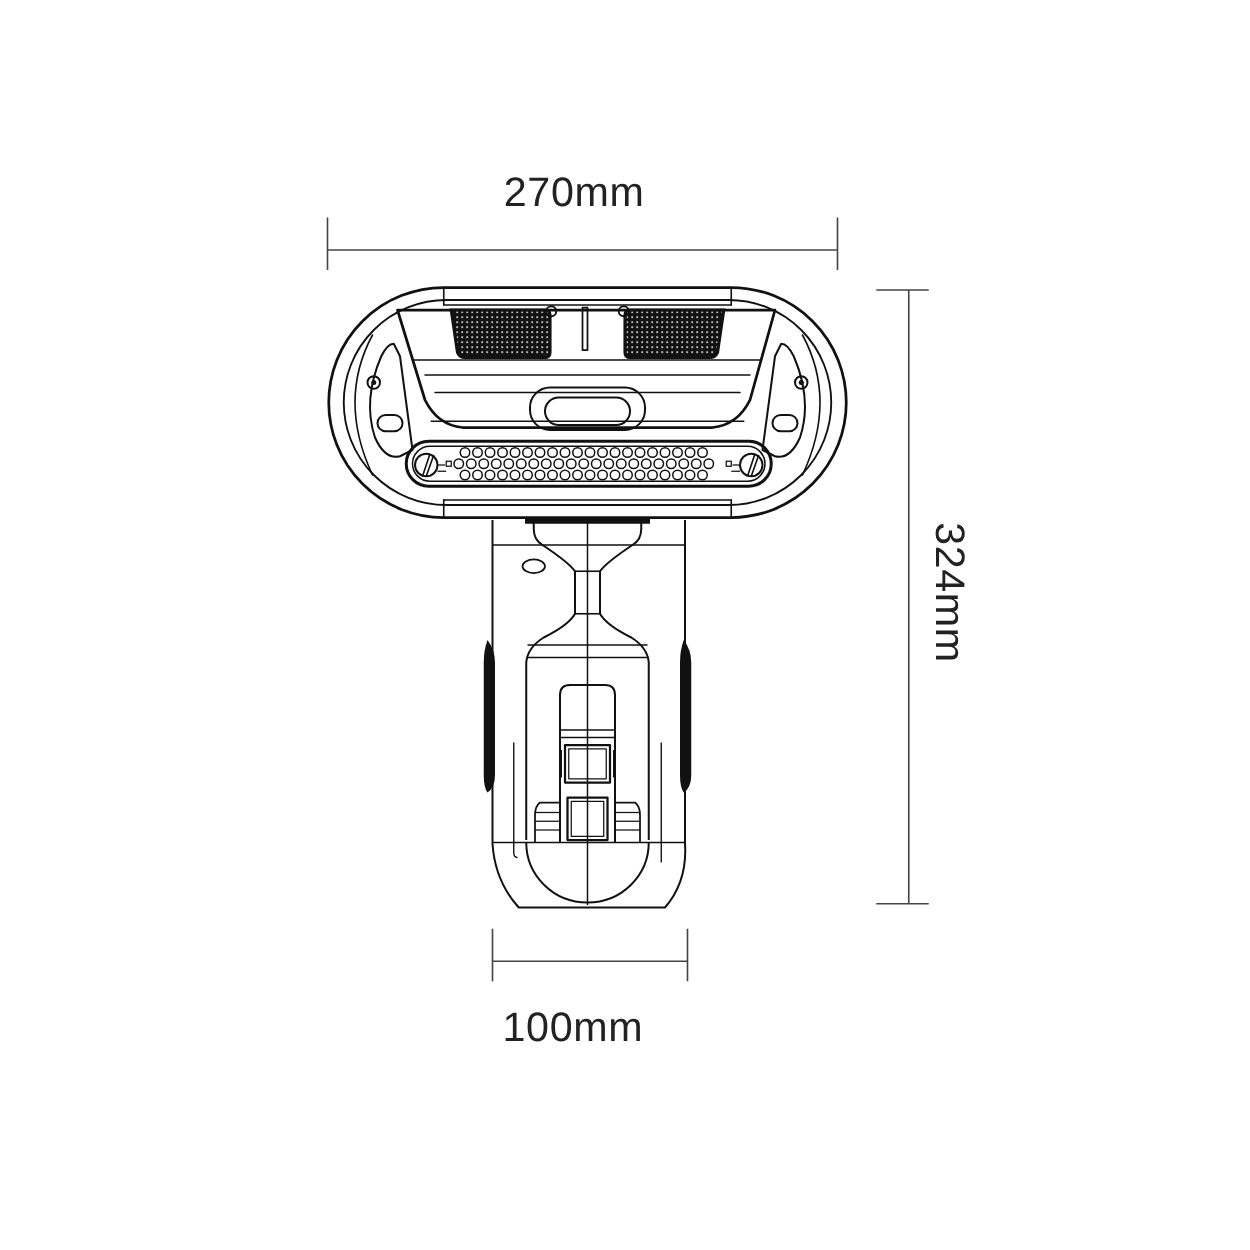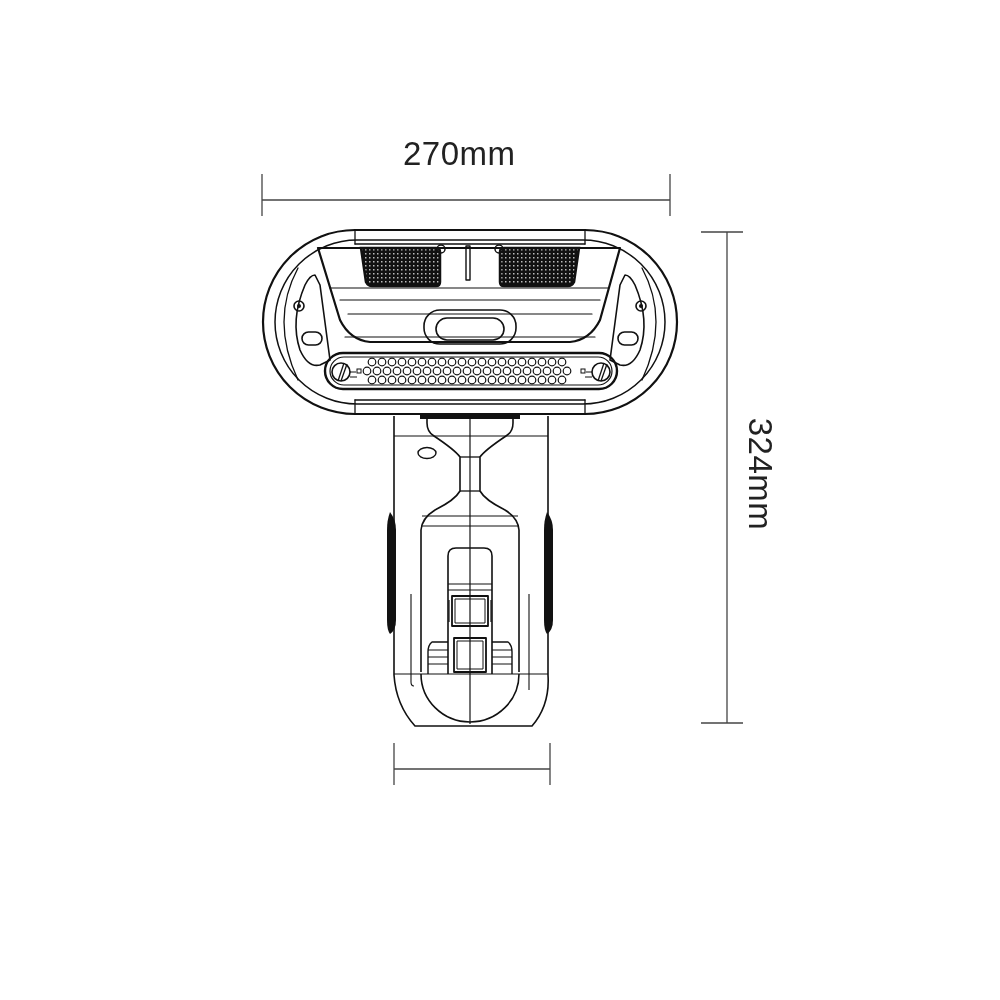--- a/index.html
+++ b/index.html
@@ -229,13 +229,14 @@
     </g>
 
     <g fill="#111" stroke="none">
       <path d="M 390 512 Q 396 520 396 530 L 396 620 Q 396 630 390 634 Q 387 630 387 620 L 387 530 Q 387 520 390 512 Z"></path>
       <path d="M 547 512 Q 553 520 553 530 L 553 620 Q 553 630 547 634 Q 544 630 544 620 L 544 530 Q 544 520 547 512 Z"></path>
     </g>
   </svg>
 
   <div id="label-width" class="dim-label">270mm</div>
   <div id="label-height" class="dim-label">324mm</div>
+  <div id="label-base" class="dim-label">100mm</div>
 </div>
 
 </body></html>

